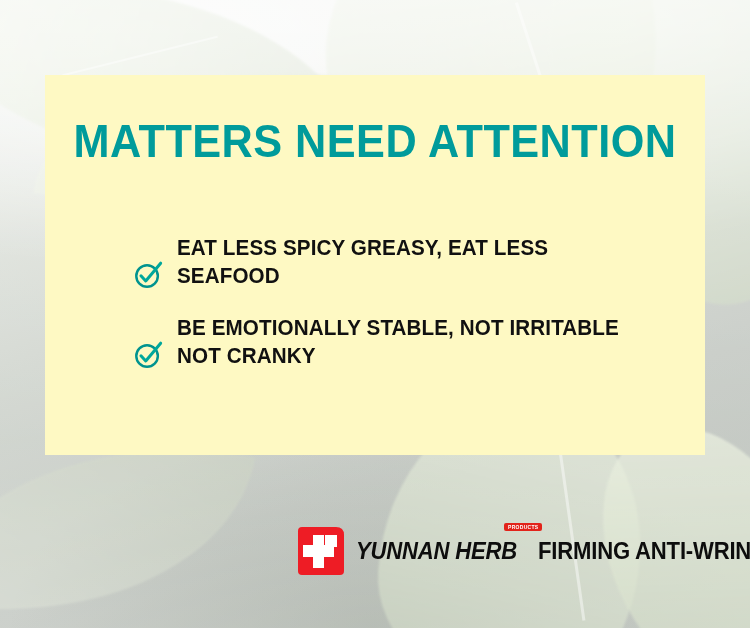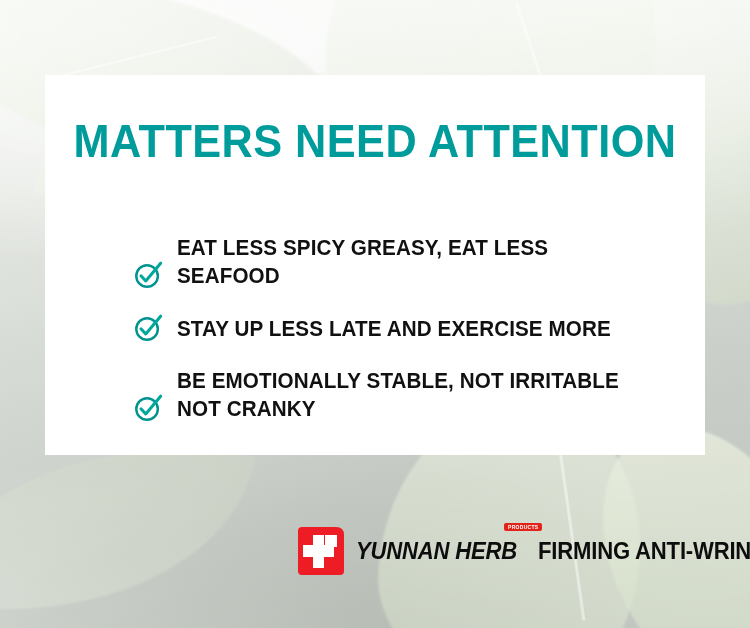--- a/index.html
+++ b/index.html
@@ -73,21 +73,21 @@
   .vein.v2{width:200px;height:3px;left:470px;top:520px;transform:rotate(82deg);}
   .vein.v3{width:160px;height:2px;left:60px;top:55px;transform:rotate(-14deg);}
   .bg-fade{
     position:absolute;inset:0;
     background:linear-gradient(180deg,rgba(255,255,255,.55) 0%,rgba(255,255,255,.22) 35%,rgba(255,255,255,.10) 70%,rgba(255,255,255,.18) 100%);
   }
 
   
   #card{
     position:absolute;left:45px;top:75px;width:660px;height:380px;
-    background:#ffffff;
+    background:#fef9c3;
   }
   #title{
     position:absolute;left:0;right:0;top:43px;
     text-align:center;
     color:#009b9b;
     font-size:46px;
     font-weight:bold;
     letter-spacing:.5px;
     line-height:1;
     transform:scaleX(.94);
@@ -165,31 +165,20 @@
         <svg viewBox="0 0 32 32" width="30" height="30">
           <circle cx="15" cy="17" r="11.5" fill="none" stroke="#00938f" stroke-width="2.6"></circle>
           <path d="M8.5 16.8 L13.6 22.4 L29.5 3.4" fill="none" stroke="#00a79b" stroke-width="3.2" stroke-linecap="round" stroke-linejoin="round"></path>
         </svg>
       </span>
       <span class="row-text">
         <span>EAT LESS SPICY GREASY, EAT LESS SEAFOOD</span>
       </span>
     </div>
 
-    <div class="row">
-      <span class="chk">
-        <svg viewBox="0 0 32 32" width="30" height="30">
-          <circle cx="15" cy="17" r="11.5" fill="none" stroke="#00938f" stroke-width="2.6"></circle>
-          <path d="M8.5 16.8 L13.6 22.4 L29.5 3.4" fill="none" stroke="#00a79b" stroke-width="3.2" stroke-linecap="round" stroke-linejoin="round"></path>
-        </svg>
-      </span>
-      <span class="row-text">
-        <span>STAY UP LESS LATE AND EXERCISE MORE</span>
-      </span>
-    </div>
 
     <div class="row">
       <span class="chk">
         <svg viewBox="0 0 32 32" width="30" height="30">
           <circle cx="15" cy="17" r="11.5" fill="none" stroke="#00938f" stroke-width="2.6"></circle>
           <path d="M8.5 16.8 L13.6 22.4 L29.5 3.4" fill="none" stroke="#00a79b" stroke-width="3.2" stroke-linecap="round" stroke-linejoin="round"></path>
         </svg>
       </span>
       <span class="row-text">
         <span>BE EMOTIONALLY STABLE, NOT IRRITABLE</span><br>

